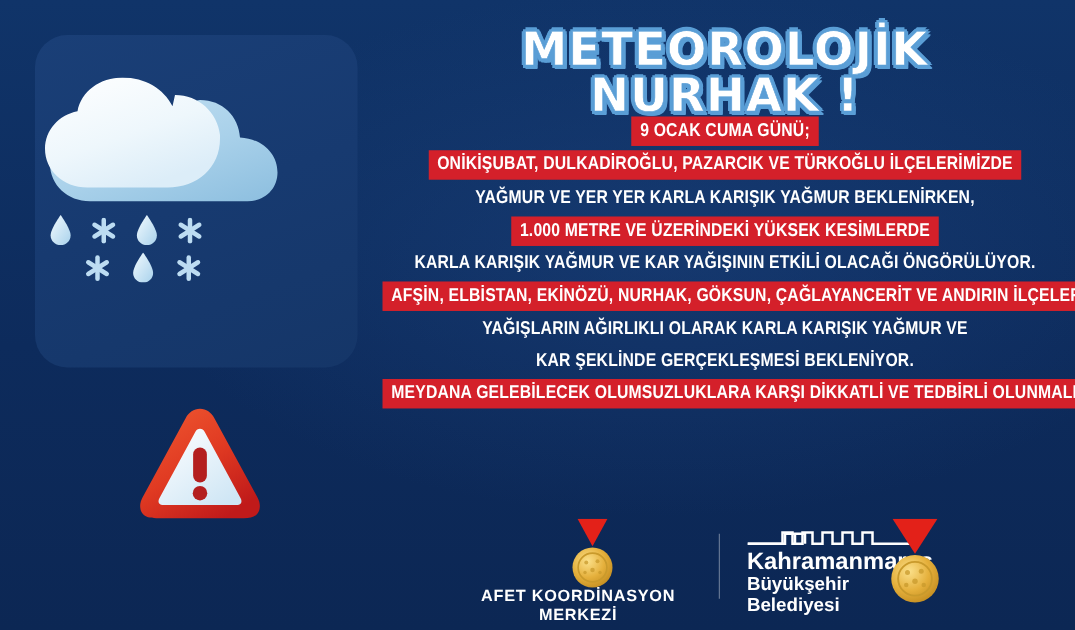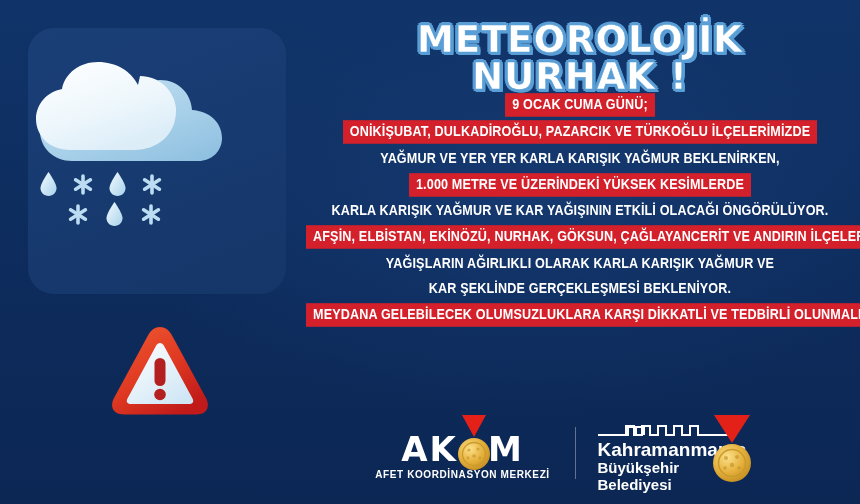--- a/index.html
+++ b/index.html
@@ -124,21 +124,21 @@
   .akom-word{
     position:absolute; left:0; top:16px; width:180px;
     font-family:"DejaVu Sans", sans-serif;
     font-size:34px; font-weight:bold; color:#ffffff;
     letter-spacing:2px;
     text-align:center;
   }
   .akom-word .gap{ display:inline-block; width:30px; }
   .akom-sub{
     position:absolute; left:0; top:56px; width:180px;
-    font-size:10px; font-weight:bold; color:#ffffff;
+    font-size:13px; font-weight:bold; color:#ffffff;
     letter-spacing:.6px; text-align:center;
     font-family:"Liberation Sans", sans-serif;
   }
   .akom-medal{ position:absolute; left:84px; top:2px; width:34px; height:58px; }
 
   .divider{
     width:1px; height:52px;
     background:rgba(255,255,255,.35);
   }
 
@@ -273,21 +273,20 @@
       <span class="bline plain">YAĞIŞLARIN AĞIRLIKLI OLARAK KARLA KARIŞIK YAĞMUR VE</span>
       <span class="bline plain">KAR ŞEKLİNDE GERÇEKLEŞMESİ BEKLENİYOR.</span>
       <span class="bline hl">MEYDANA GELEBİLECEK OLUMSUZLUKLARA KARŞI DİKKATLİ VE TEDBİRLİ OLUNMALIDIR.</span>
     </div>
 
   </div>
 
   <div class="footer">
 
     <div class="akom">
-      <div class="akom-word"><span>AK</span><span class="gap"></span><span>M</span></div>
       <svg class="akom-medal" viewBox="0 0 34 58">
         <defs>
           <radialGradient id="goldA" cx="0.38" cy="0.34" r="0.75">
             <stop offset="0%" stop-color="#fbe08a"></stop>
             <stop offset="55%" stop-color="#e5b03c"></stop>
             <stop offset="100%" stop-color="#c08a1e"></stop>
           </radialGradient>
         </defs>
         <path d="M5 0 L29 0 L17 22 Z" fill="#e32119"></path>
         <circle cx="17" cy="39" r="16" fill="url(#goldA)"></circle>

